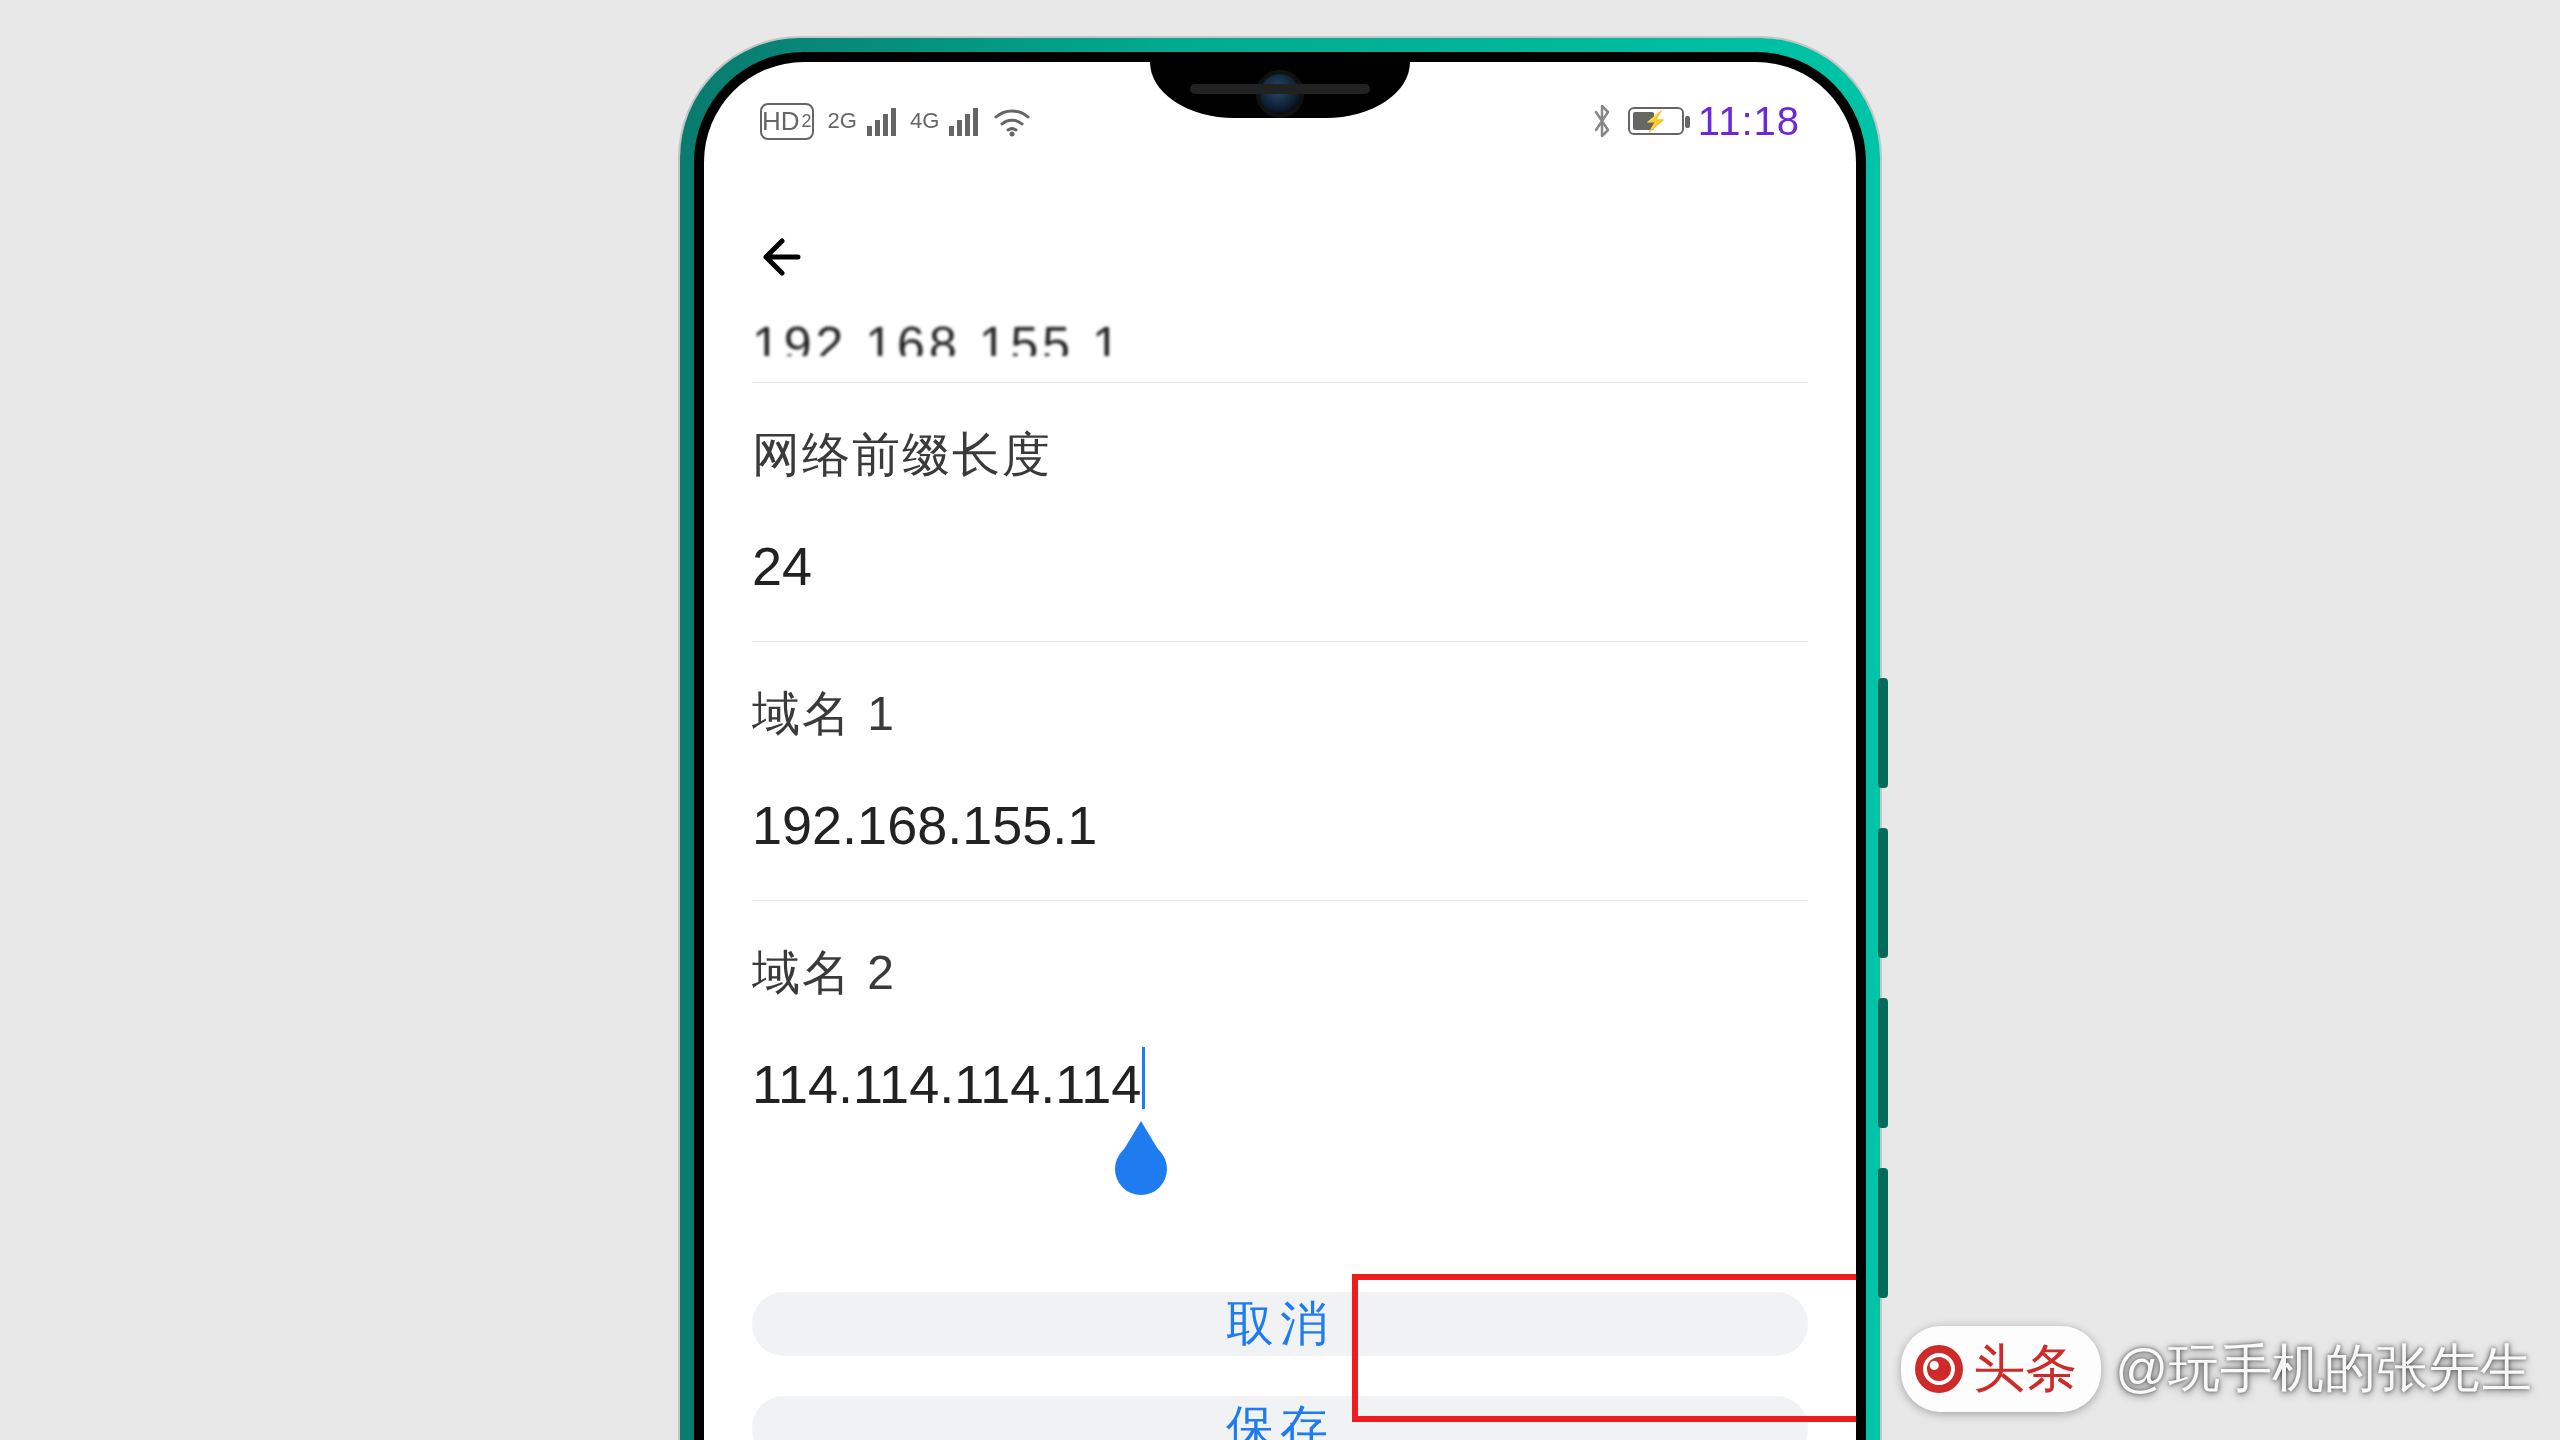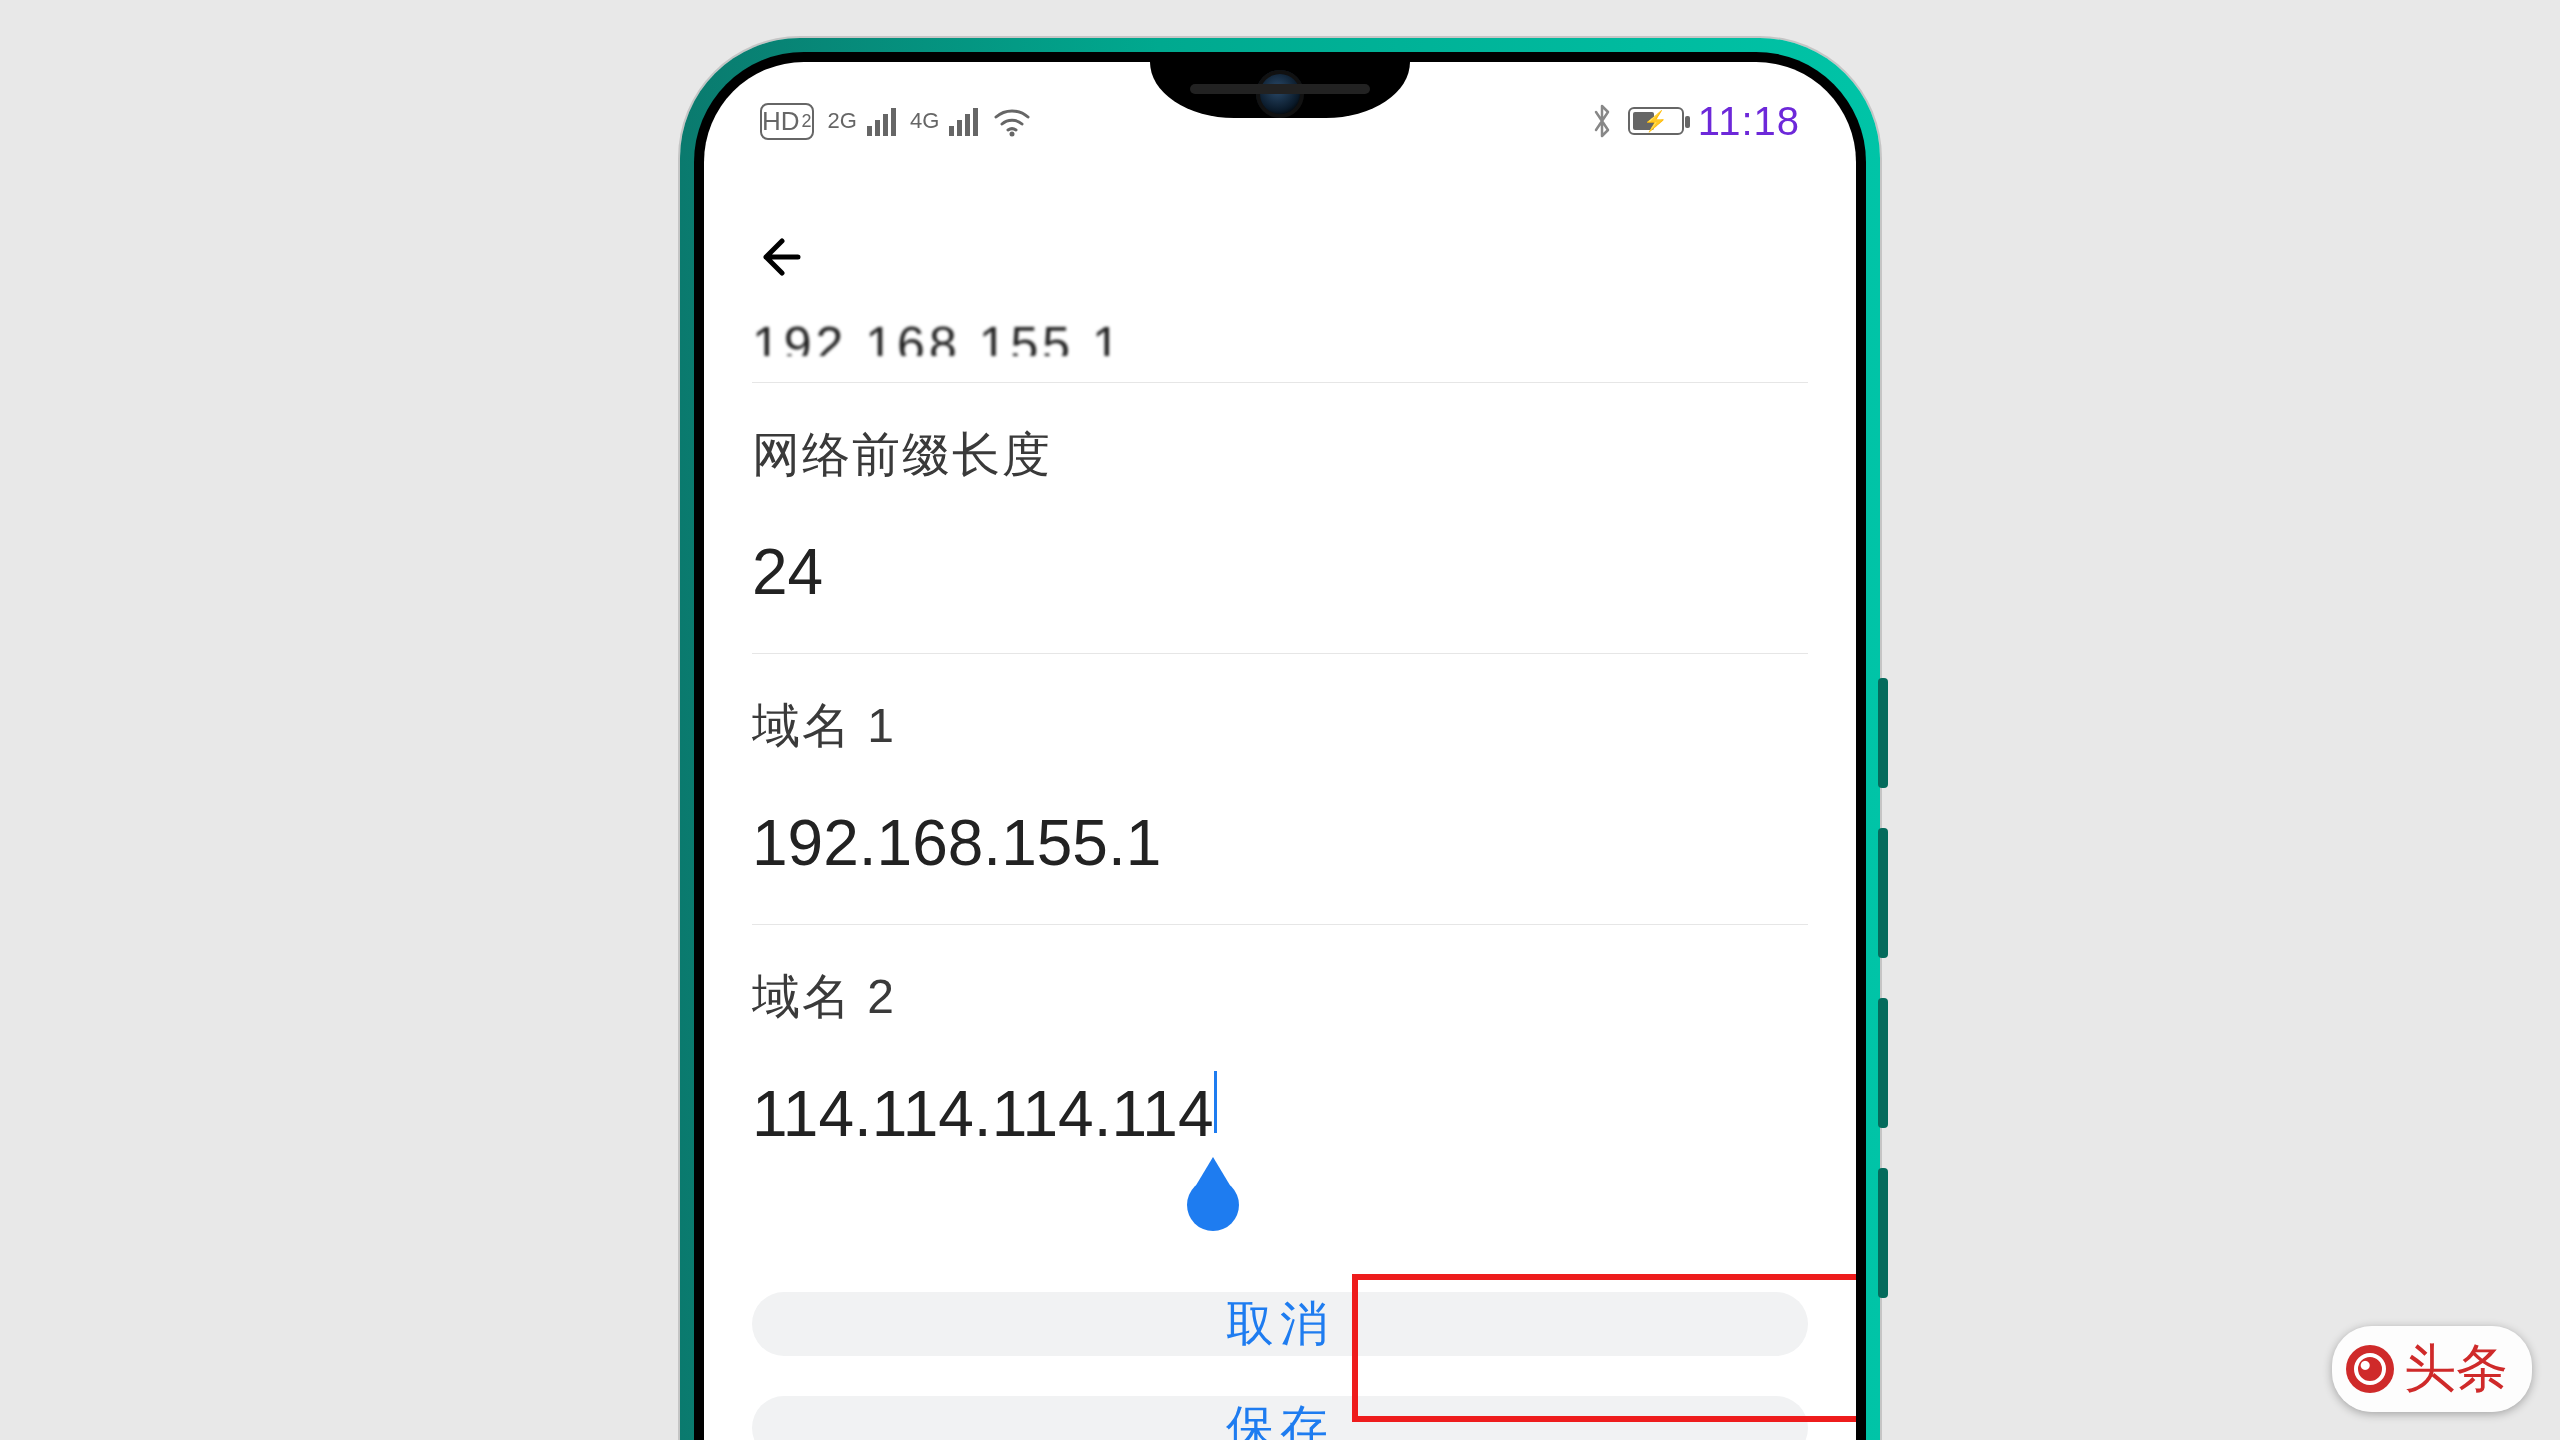--- a/index.html
+++ b/index.html
@@ -161,21 +161,21 @@
     border-top:1px solid #e6e6e6;
     padding:40px 0 44px;
   }
   .row:first-of-type{ border-top:1px solid #e6e6e6; }
   .label{
     font-size:48px; color:#3a3a3a;
     margin-bottom:48px;
     letter-spacing:2px;
   }
   .value{
-    font-size:64px; color:#222;
+    font-size:54px; color:#222;
     font-family: Arial, sans-serif;
     position:relative;
   }
   .dns2-wrap{ position:relative; display:inline-block; }
   .caret{
     position:absolute;
     right:-4px; top:-6px;
     width:3px; height:62px;
     background:#1e7cf0;
   }
@@ -360,13 +360,14 @@
       <div class="highlight-box"></div>
     </div>
   </div>
 </div>
 
 <div class="watermark">
   <span class="wm-badge">
     <span class="wm-logo"></span>
     <span>头条</span>
   </span>
+  <span>@玩手机的张先生</span>
 </div>
 
 </body></html>

